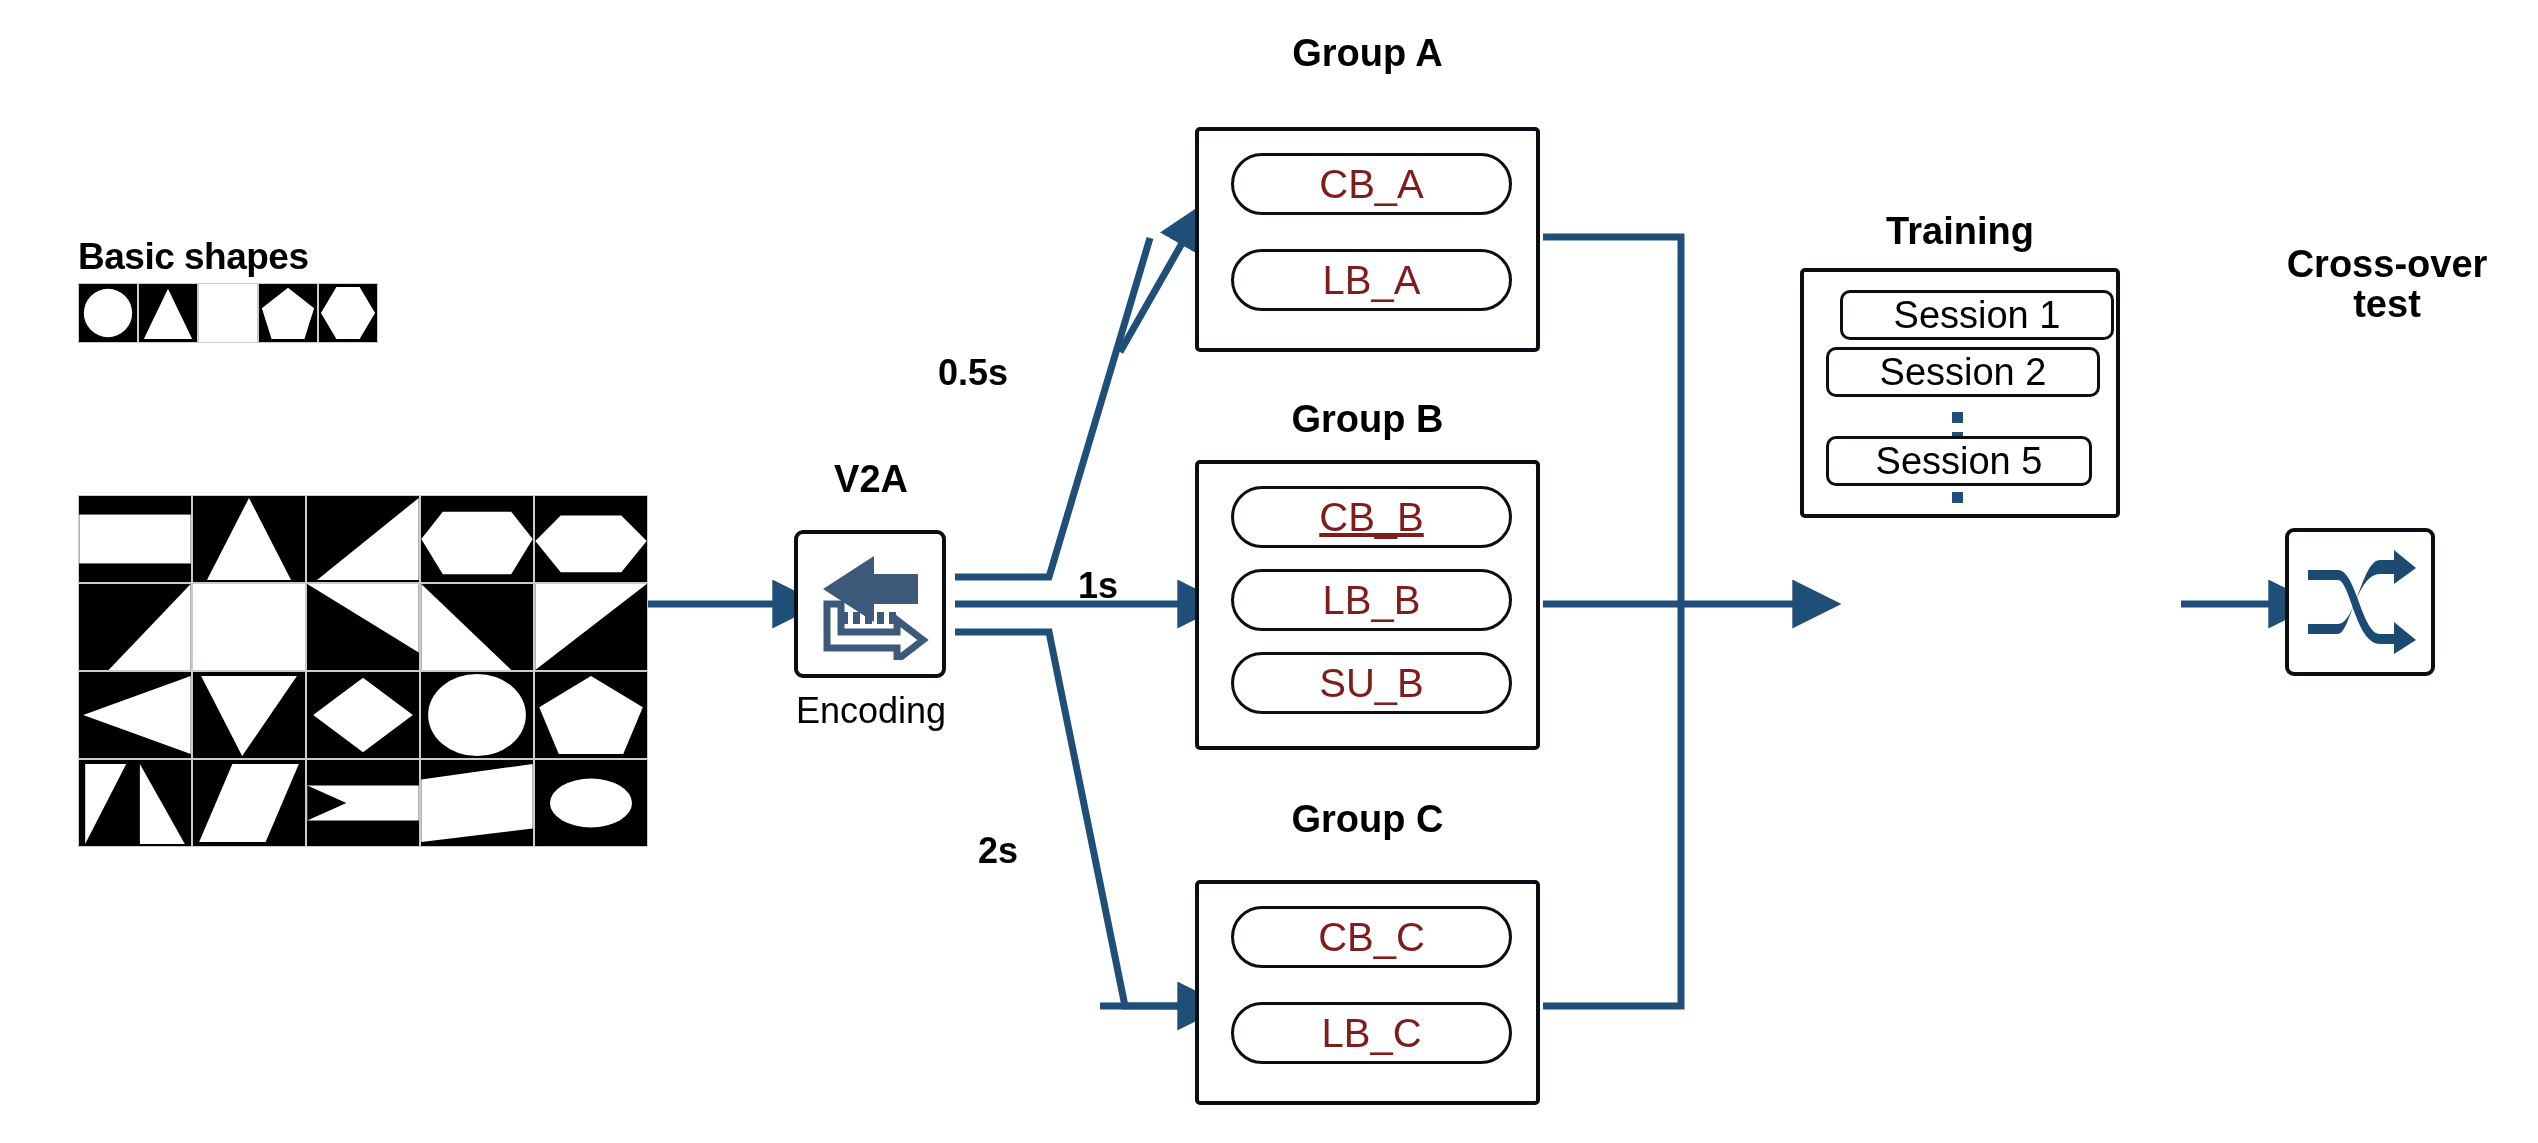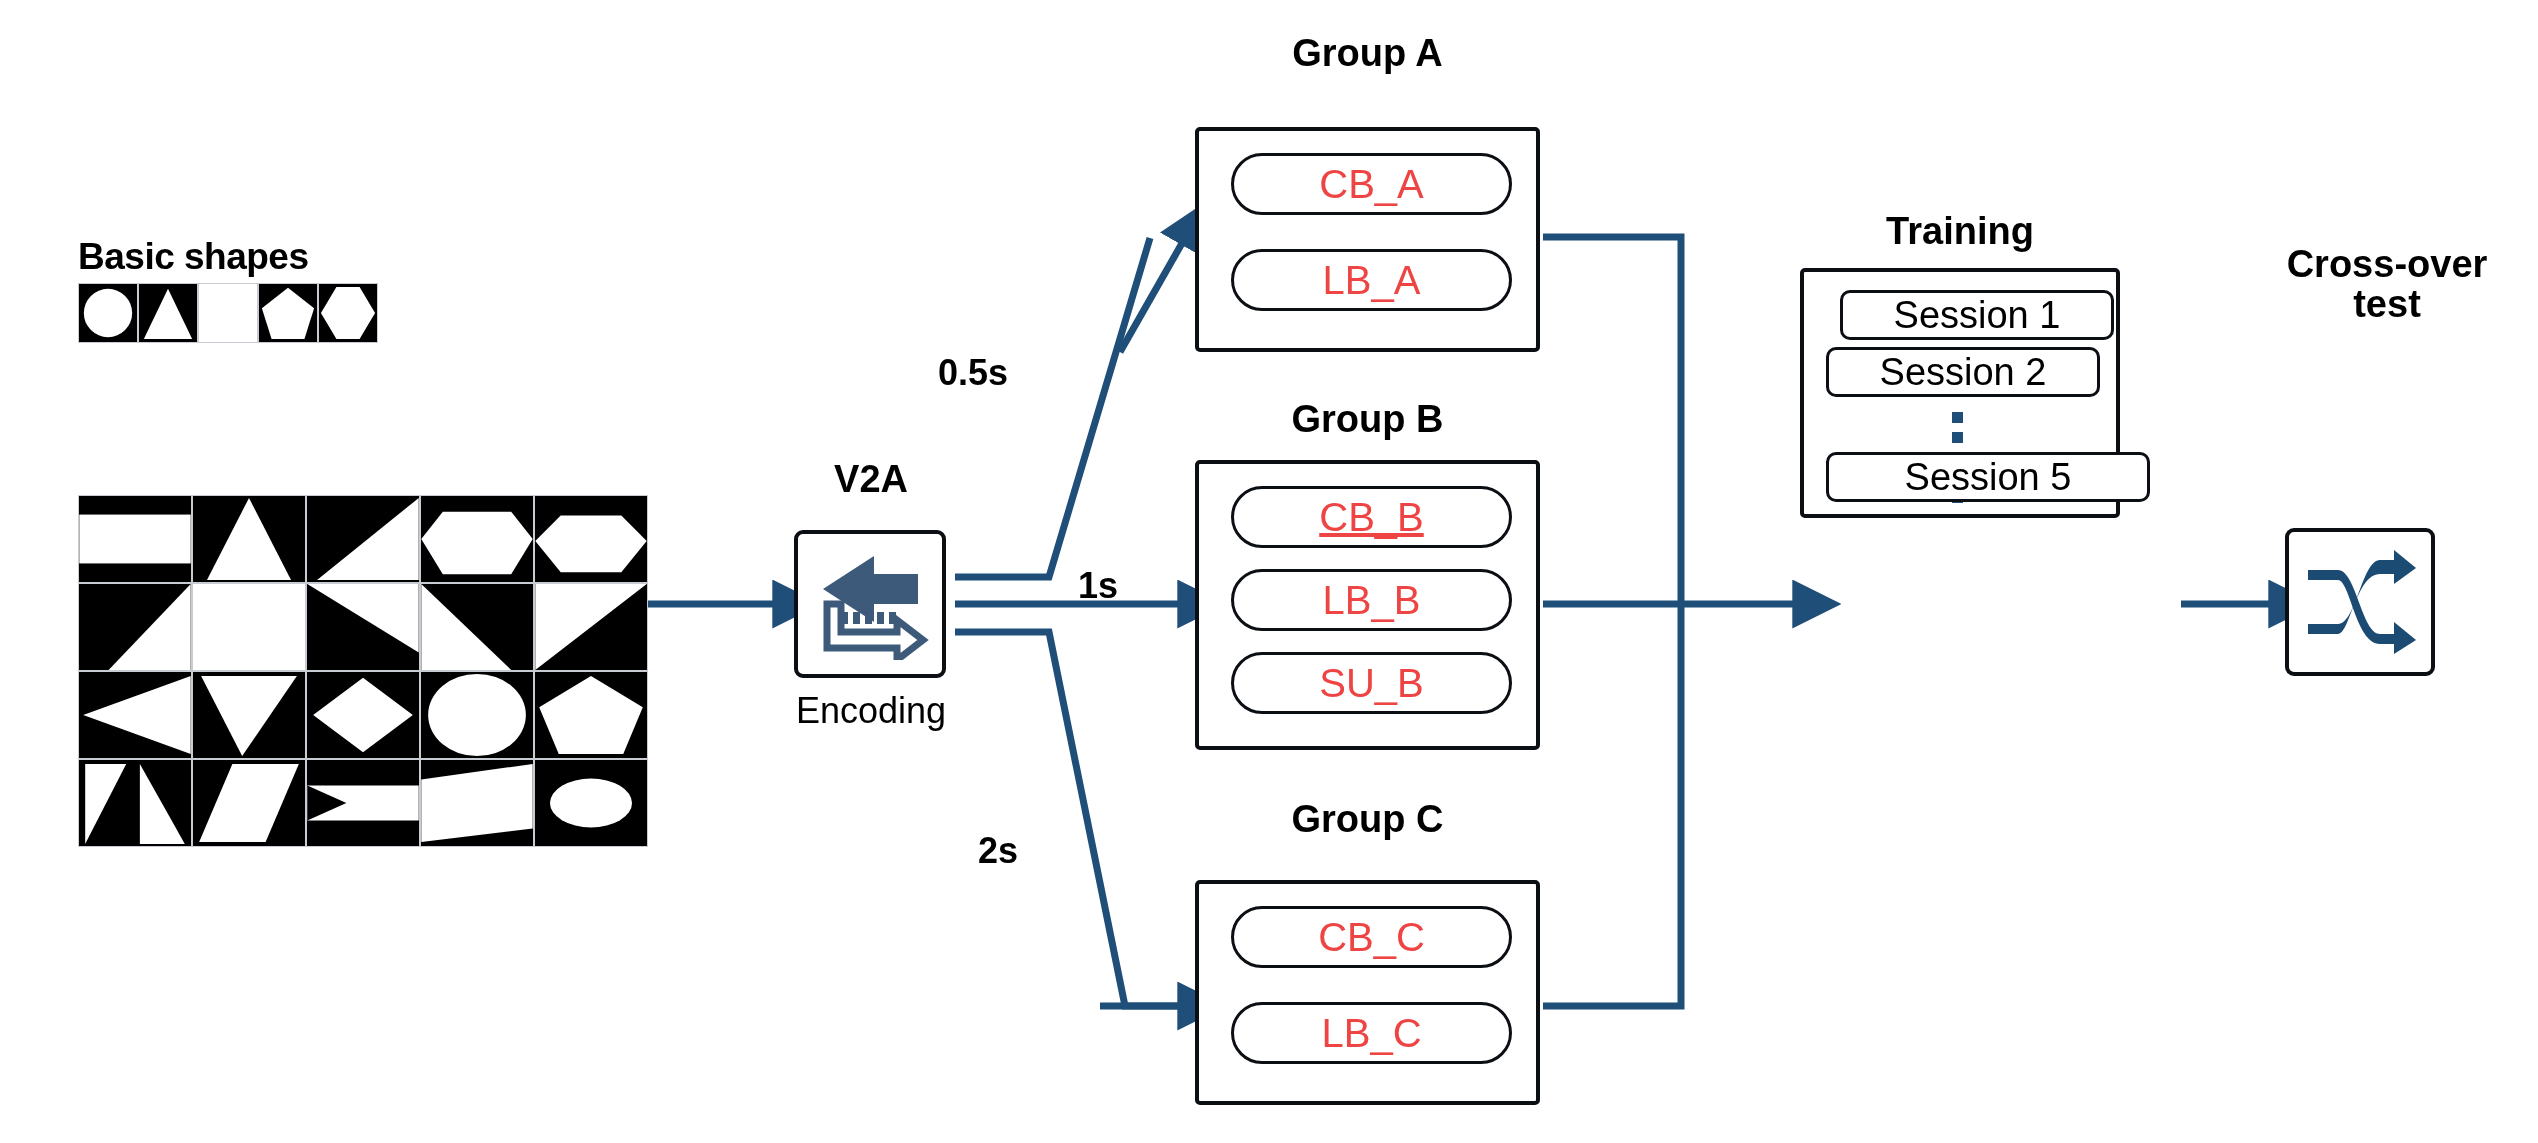--- a/index.html
+++ b/index.html
@@ -16,21 +16,21 @@
   .grid{position:absolute;display:grid;gap:0;}
   .cell{position:relative;background:#ffffff;border:1px solid #c8ccd2;box-sizing:border-box;overflow:hidden;}
   .cell.blk{background:#000000;}
   .cell svg{position:absolute;left:0;top:0;width:100%;height:100%;display:block;}
 
   
   .boxlabel{font-weight:bold;font-size:38px;white-space:nowrap;text-align:center;line-height:1.05;}
   .panel{position:absolute;border:4px solid #0b0f14;border-radius:5px;background:#fff;box-sizing:border-box;}
   .pill{position:absolute;border:3.5px solid #0b0f14;border-radius:999px;background:#fff;
         box-sizing:border-box;display:flex;align-items:center;justify-content:center;
-        font-size:40px;letter-spacing:0px;color:#ef4444;}
+        font-size:40px;letter-spacing:0px;color:#7f1d1d;}
   .sbox{position:absolute;border:3.5px solid #0b0f14;border-radius:10px;background:#fff;
         box-sizing:border-box;display:flex;align-items:center;justify-content:center;
         font-size:38px;color:#000;}
 
   
   .icon-tile{position:absolute;border:4px solid #0b0f14;border-radius:9px;background:#fff;
              box-sizing:border-box;display:flex;align-items:center;justify-content:center;}
   .cap{position:absolute;font-size:36px;text-align:center;white-space:nowrap;}
 
   
@@ -261,21 +261,21 @@
   <div class="panel" style="left:1800px;top:268px;width:320px;height:250px;">
     <div class="sbox" style="left:36px;top:18px;width:274px;height:50px;">Session 1</div>
     <div class="sbox" style="left:22px;top:75px;width:274px;height:50px;">Session 2</div>
     <div class="vdots" style="left:148px;top:140px;">
       <i></i>
         <i></i>
         <i></i>
         <i></i>
         <i></i>
     </div>
-    <div class="sbox" style="left:22px;top:180px;width:324px;height:50px;">Session 5</div>
+    <div class="sbox" style="left:22px;top:164px;width:266px;height:50px;">Session 5</div>
   </div>
 
   <div class="abs boxlabel" style="left:2262px;top:245px;width:250px;">
     <span>Cross-over</span><br>
     <span>test</span>
   </div>
   <div class="icon-tile" style="left:2285px;top:528px;width:150px;height:148px;">
     <span style="display:block;width:112px;height:104px;">
       <svg viewBox="0 0 112 104" width="112" height="104">
         <path d="M4,20 L34,20 C52,20 58,84 76,84 L90,84 L90,72 L112,90 L90,104 L90,94 L76,94

